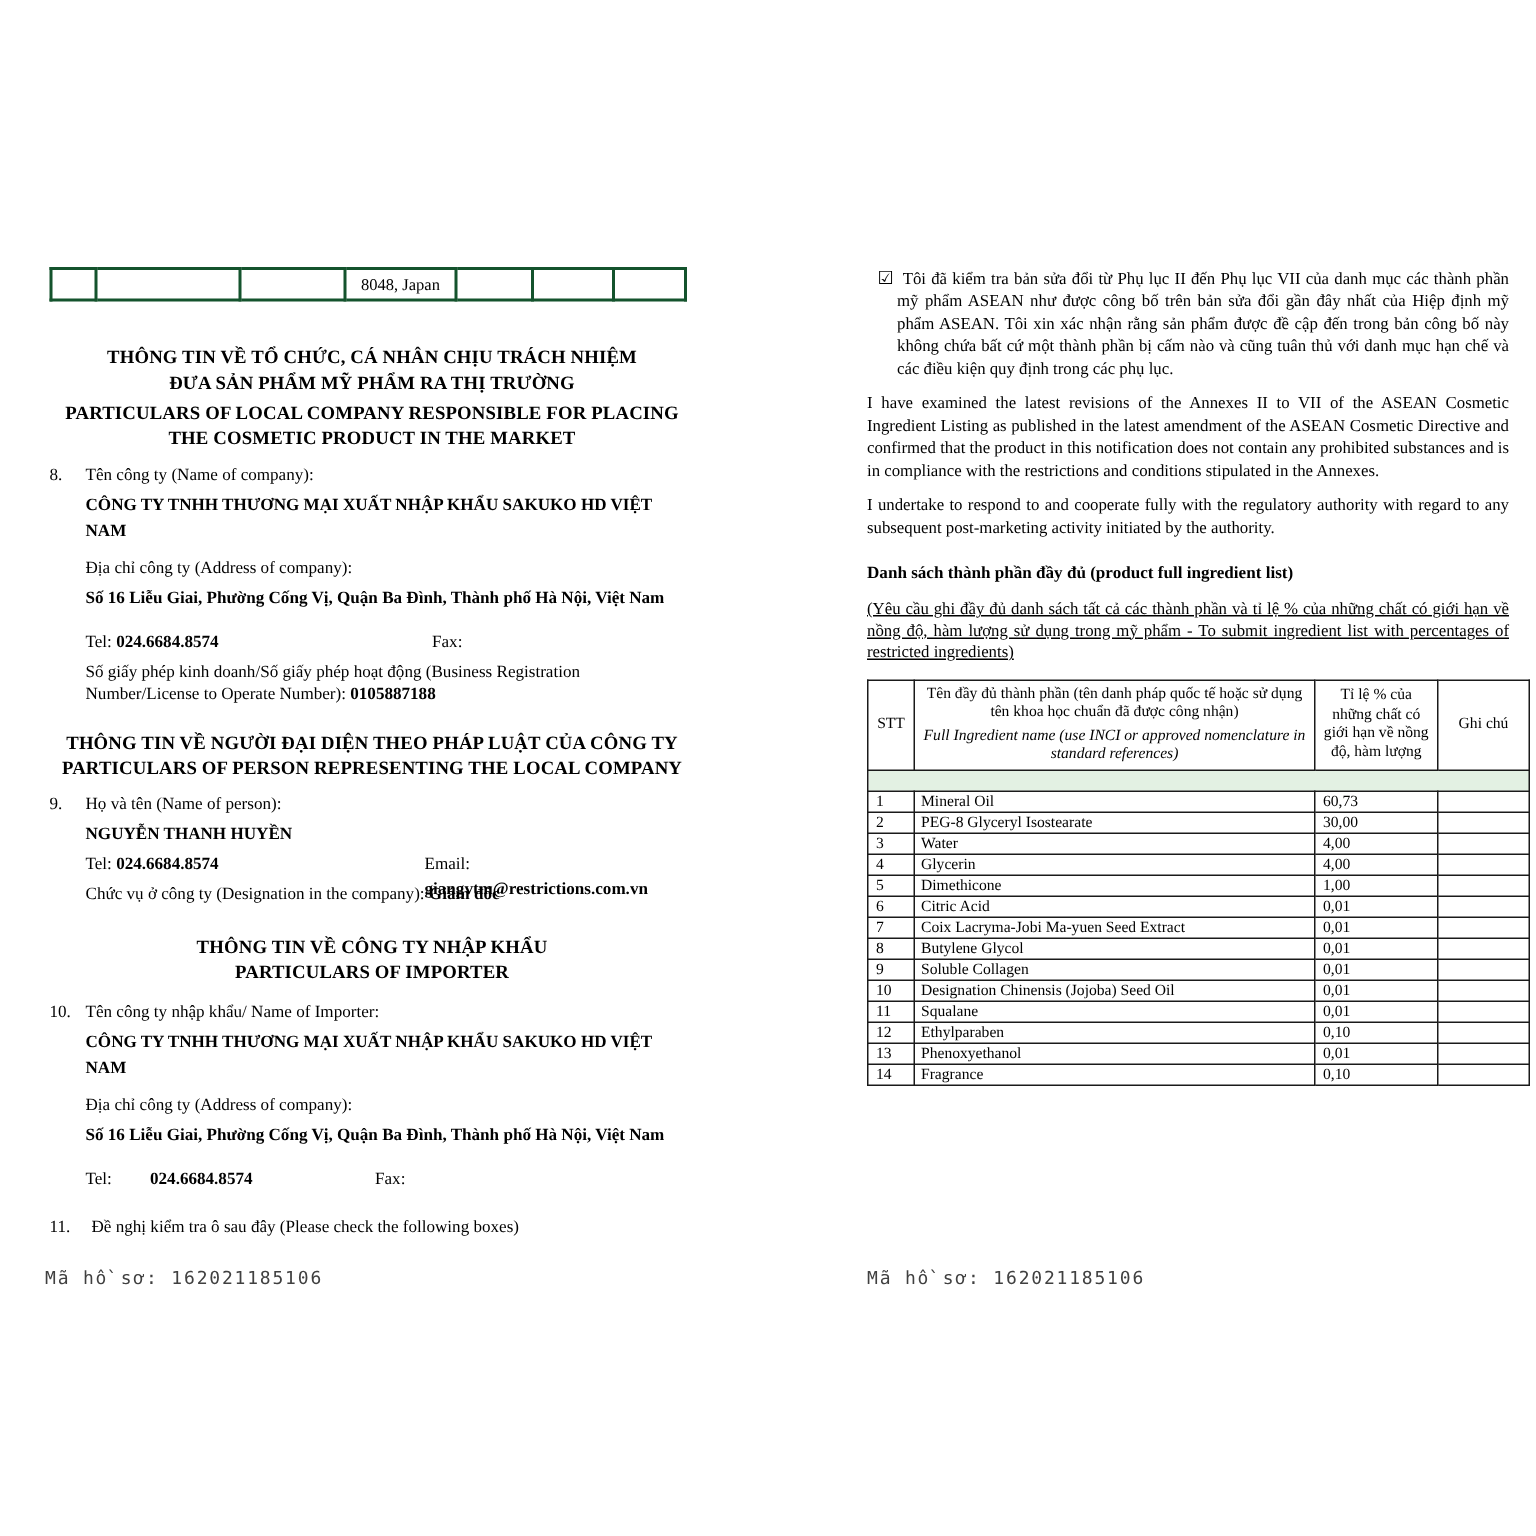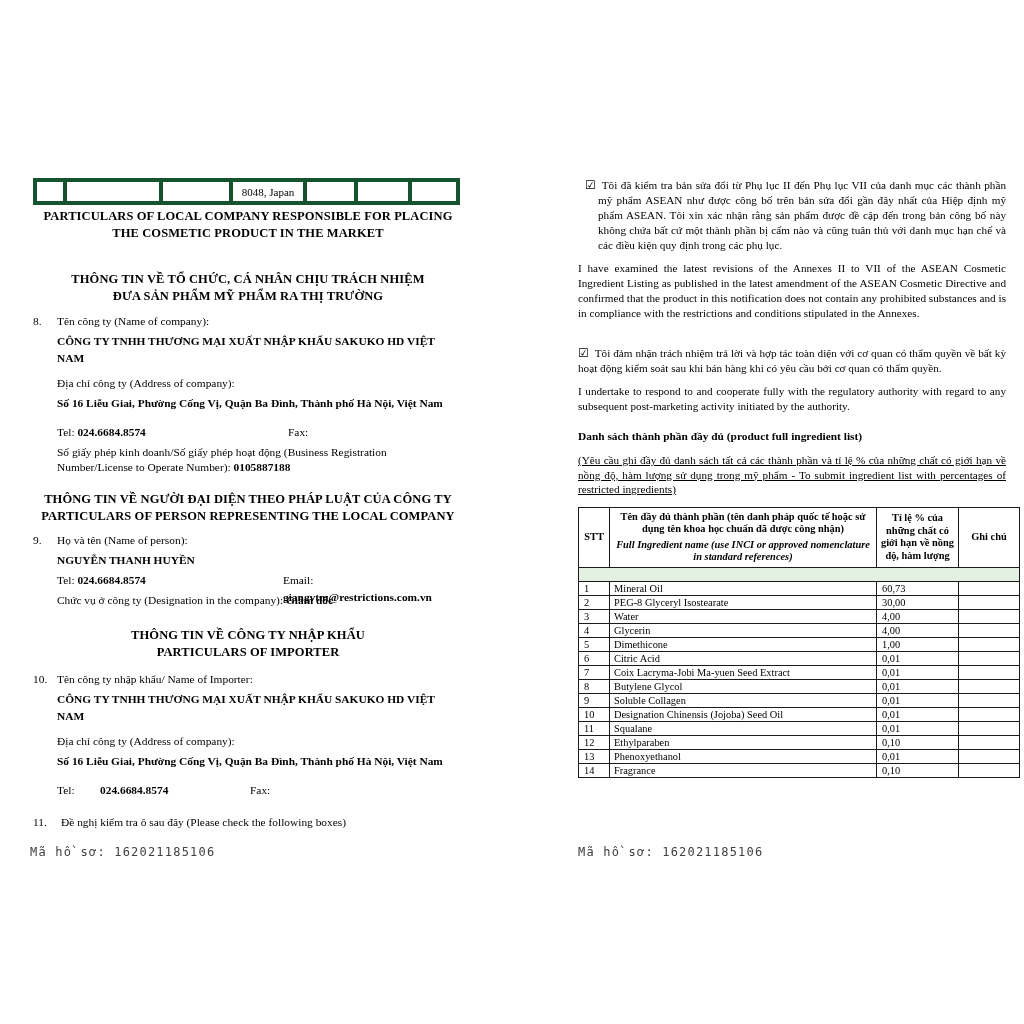--- a/index.html
+++ b/index.html
@@ -2,21 +2,21 @@
 <html><head>
 <meta charset="utf-8">
 <style>
   html,body { margin:0; padding:0; }
   body {
     width:1024px; height:1024px; background:#ffffff; position:relative;
     font-family:"Liberation Serif", serif; color:#000; overflow:hidden;
   }
   
   .toptable { border-collapse:collapse; table-layout:fixed; }
-  .toptable td { border:4px solid #14532d; height:19px; font-size:11px; text-align:center; padding:0 2px; overflow:hidden; }
+  .toptable td { border:2px solid #14532d; height:19px; font-size:11px; text-align:center; padding:0 2px; overflow:hidden; }
 
   
   .lcol { position:absolute; left:33px; top:178px; width:430px; }
   .h { font-weight:bold; text-align:center; white-space:pre-line; font-size:12.5px; line-height:17px; letter-spacing:0.1px; }
   .item { display:flex; font-size:11.4px; }
   .inum { width:24px; flex:none; line-height:17px; }
   .ibody { flex:1; position:relative; }
   .line { line-height:17px; }
   .b { font-weight:bold; }
   .mt3 { margin-top:3px; } .mt8 { margin-top:8px; }
@@ -33,21 +33,21 @@
   .decl-vn2 { margin-top:25px !important; margin-left:32px; }
   .decl-vn2 .cb { margin-right:6px; }
   .decl-en2 { margin-top:8px !important; margin-left:32px; }
   .cb { font-family:"DejaVu Sans", sans-serif; font-size:12px; }
   .ing-head { margin-top:15px !important; font-weight:bold; text-align:left !important; font-size:11.4px !important; }
   .ing-note { margin-top:9px !important; line-height:14.5px !important;text-decoration:underline; }
 
   
   .itable { border-collapse:collapse; table-layout:fixed; width:441px; margin-top:10px; }
   .itable td { border:1px solid #1a1a1a; padding:1px 4px; vertical-align:middle; font-size:10.4px; overflow:hidden; }
-  .itable .hrow td { font-weight:bold; text-align:center; line-height:12.5px; padding:3px 3px; }
+  .itable .hrow td { font-weight:normal; text-align:center; line-height:12.5px; padding:3px 3px; }
   .itable .hname-en { font-style:italic; margin-top:3px; }
   .itable .sep td { background:#e3f1e3; height:13px; padding:0; }
   .itable .drow td { height:11px; line-height:11px; }
   .itable .c-pct, .itable .c-stt { padding-left:5px; }
 
   
   .filecode {
     position:absolute; top:845px; font-family:"DejaVu Sans Mono", monospace;
     font-size:12px; color:#404040; letter-spacing:1.2px; white-space:nowrap;
   }
@@ -76,24 +76,24 @@
         <td></td>
         <td></td>
         <td>8048, Japan</td>
         <td></td>
         <td></td>
         <td></td>
       </tr>
     </tbody>
       </table>
 
+    <div class="h" style="margin-top:29px">THÔNG TIN VỀ TỔ CHỨC, CÁ NHÂN CHỊU TRÁCH NHIỆM
+ĐƯA SẢN PHẨM MỸ PHẨM RA THỊ TRƯỜNG</div>
     <div class="h" style="margin-top:3px">PARTICULARS OF LOCAL COMPANY RESPONSIBLE FOR PLACING
 THE COSMETIC PRODUCT IN THE MARKET</div>
-    <div class="h" style="margin-top:29px">THÔNG TIN VỀ TỔ CHỨC, CÁ NHÂN CHỊU TRÁCH NHIỆM
-ĐƯA SẢN PHẨM MỸ PHẨM RA THỊ TRƯỜNG</div>
 
     <div class="item" style="margin-top:8px">
       <span class="inum">8.</span>
       <div class="ibody">
         <div class="line">Tên công ty (Name of company):</div>
         <div class="line b mt3">CÔNG TY TNHH THƯƠNG MẠI XUẤT NHẬP KHẨU SAKUKO HD VIỆT NAM</div>
         <div class="line mt8">Địa chỉ công ty (Address of company):</div>
         <div class="line b mt3">Số 16 Liễu Giai, Phường Cống Vị, Quận Ba Đình, Thành phố Hà Nội, Việt Nam</div>
         <div class="line relline" style="margin-top:12px">
           <span>Tel:</span>
@@ -156,21 +156,20 @@
       </div>
     </div>
   </div>
 
   <div class="rcol">
 
     <p class="decl-vn1"><span class="cb">☑</span><span>Tôi đã kiểm tra bản sửa đổi từ Phụ lục II đến Phụ lục VII của danh mục các thành phần mỹ phẩm ASEAN như được công bố trên bản sửa đổi gần đây nhất của Hiệp định mỹ phẩm ASEAN. Tôi xin xác nhận rằng sản phẩm được đề cập đến trong bản công bố này không chứa bất cứ một thành phần bị cấm nào và cũng tuân thủ với danh mục hạn chế và các điều kiện quy định trong các phụ lục.</span></p>
 
     <p class="decl-en1">I have examined the latest revisions of the Annexes II to VII of the ASEAN Cosmetic Ingredient Listing as published in the latest amendment of the ASEAN Cosmetic Directive and confirmed that the product in this notification does not contain any prohibited substances and is in compliance with the restrictions and conditions stipulated in the Annexes.</p>
 
-    <p class="decl-vn2"><span class="cb">☑</span><span>Tôi đảm nhận trách nhiệm trả lời và hợp tác toàn diện với cơ quan có thẩm quyền về bất kỳ hoạt động kiểm soát sau khi bán hàng khi có yêu cầu bởi cơ quan có thẩm quyền.</span></p>
 
     <p class="decl-en2">I undertake to respond to and cooperate fully with the regulatory authority with regard to any subsequent post-marketing activity initiated by the authority.</p>
 
     <p class="ing-head">Danh sách thành phần đầy đủ (product full ingredient list)</p>
 
     <p class="ing-note">(Yêu cầu ghi đầy đủ danh sách tất cả các thành phần và tỉ lệ % của những chất có giới hạn về nồng độ, hàm lượng sử dụng trong mỹ phẩm - To submit ingredient list with percentages of restricted ingredients)</p>
 
     <table class="itable">
       <colgroup>
           <col style="width:31px">

